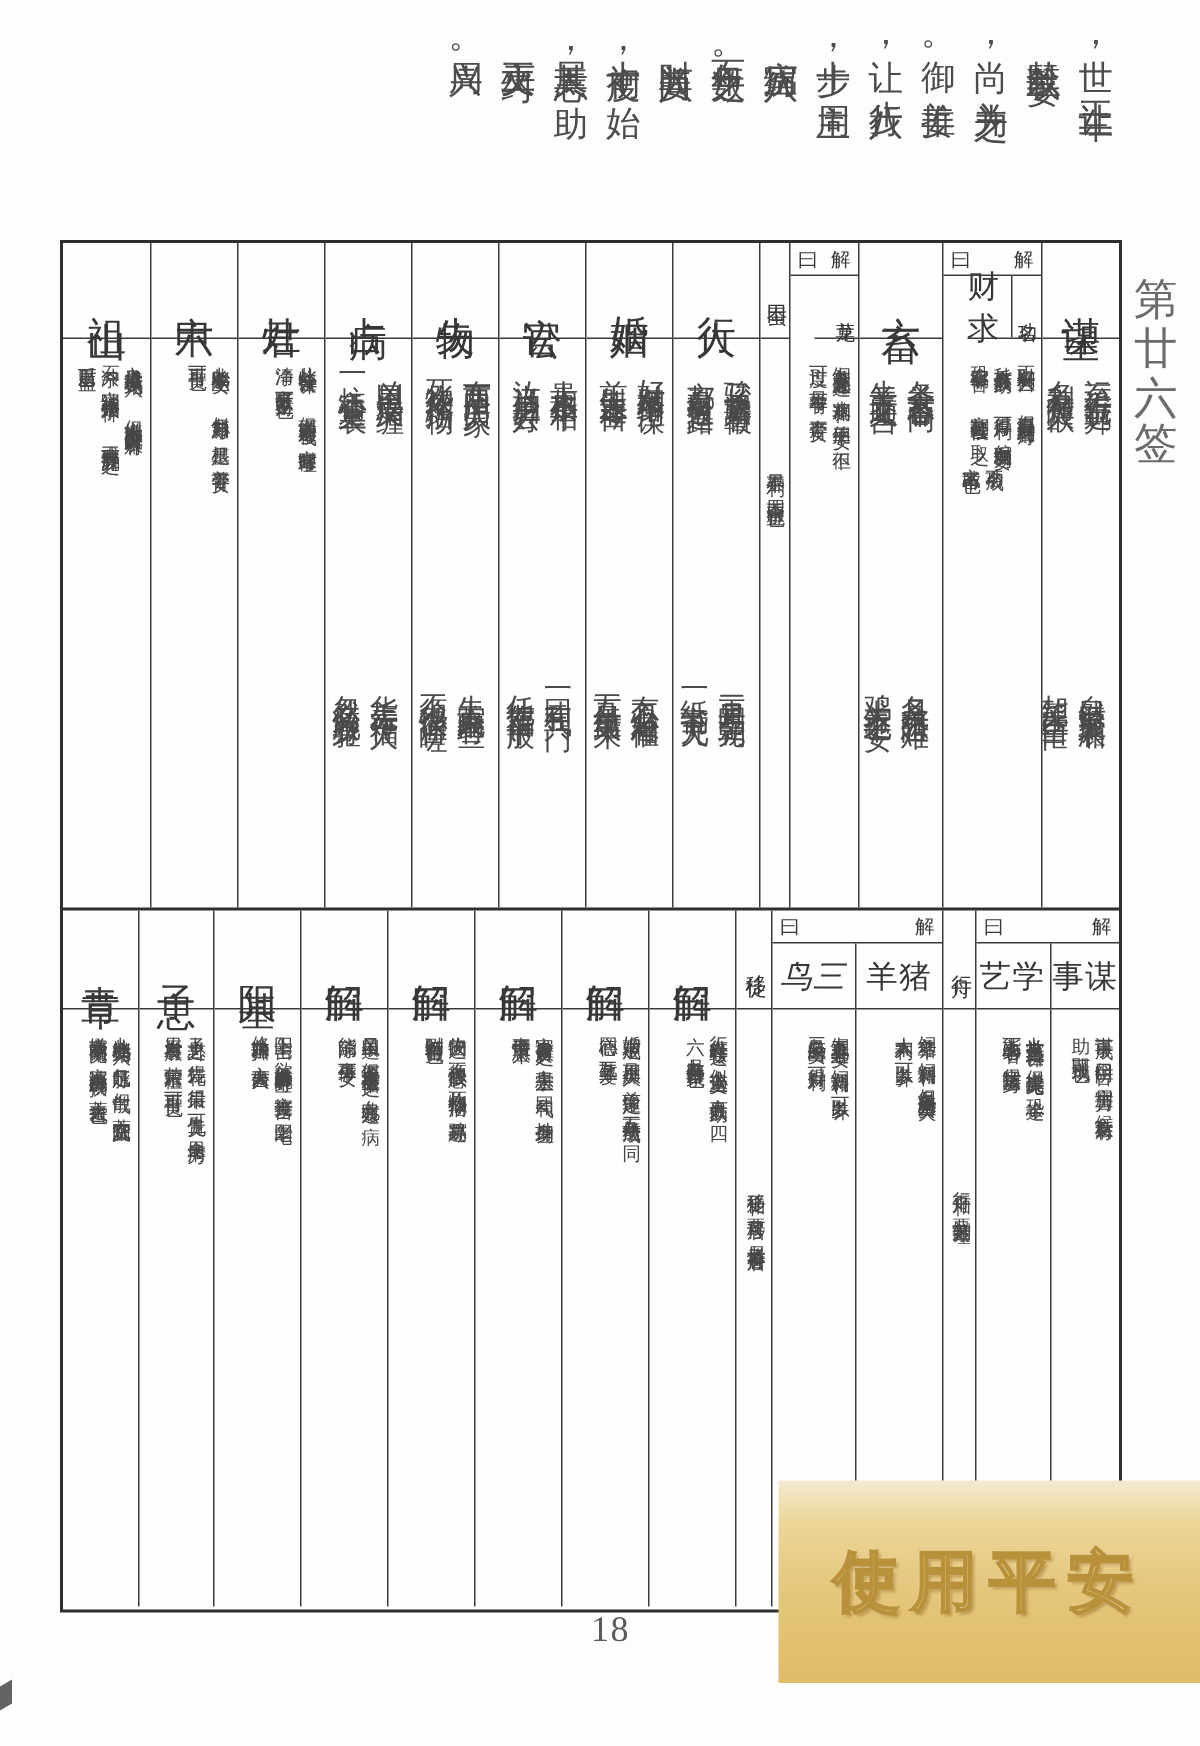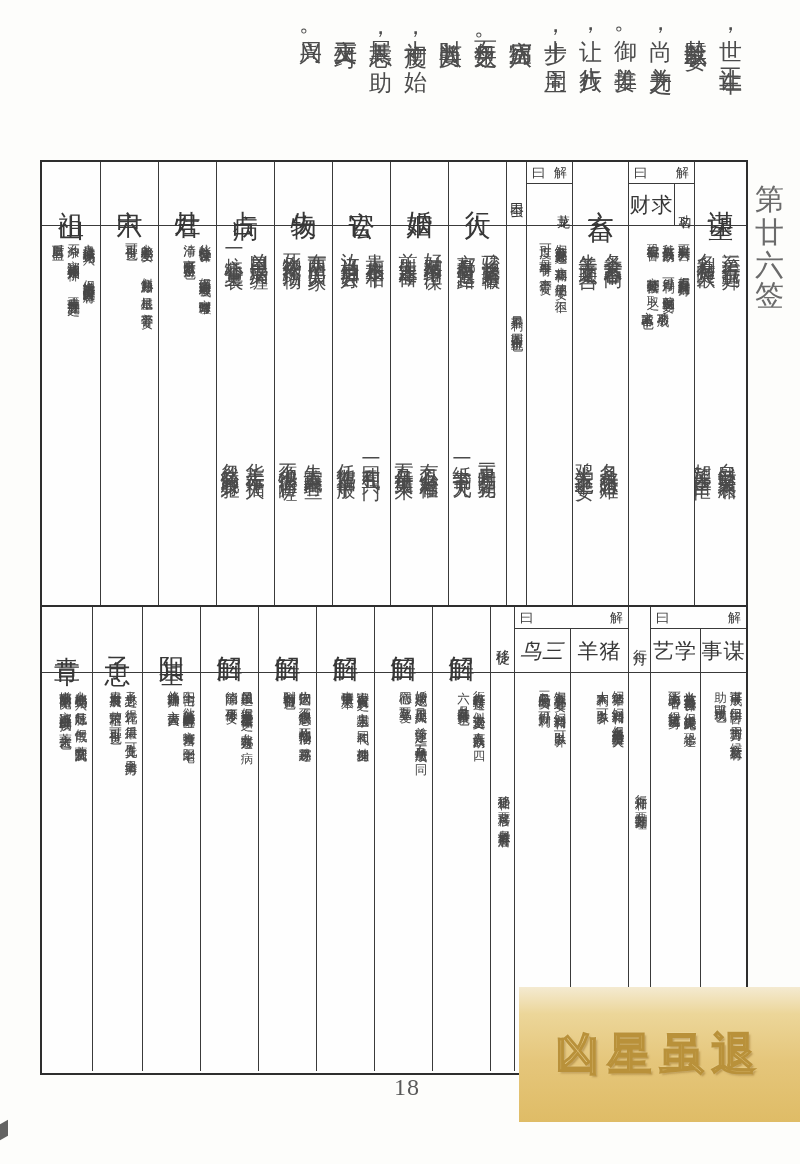--- a/index.html
+++ b/index.html
@@ -47,21 +47,21 @@
   .hdr.narrow-hdr{font-size:14px;letter-spacing:2px;}
   .band{
     box-sizing:border-box;height:22px;border-bottom:1px solid #3a3a3a;
     display:flex;justify-content:space-between;align-items:center;
     padding:0 5px;font-size:13px;color:#373737;
   }
   .subhdr-row{
     display:flex;flex-direction:row-reverse;
     box-sizing:border-box;border-bottom:1px solid #3a3a3a;
   }
-  .trow-1 .subhdr-row{height:42px;}
+  .trow-1 .subhdr-row{height:42px;margin-left:16px;}
   .trow-2 .subhdr-row{height:44px;}
   .subhdr{
     box-sizing:border-box;border-left:1px solid #3a3a3a;flex:1;
     display:flex;align-items:center;justify-content:center;
     font-size:21px;letter-spacing:1px;color:#373737;
   }
   .subhdr-row .subhdr:last-child{border-left:none;}
   .subhdr.stack{writing-mode:vertical-rl;font-size:13px;flex:none;letter-spacing:1px;}
   .subcontent-row{display:flex;flex-direction:row-reverse;flex:1;}
   .subcontent-row .content{box-sizing:border-box;border-left:1px solid #3a3a3a;flex:none;}
@@ -410,17 +410,17 @@
           <div class="content small">
             <div class="grp" style="top: 8px; right: 4px;">
               <div class="vline">卜此地横龙结穴　气脉足旺　但气散　葬穴宜沉阳又</div>
               <div class="vline">嫌水散面前宽阳　宜填浮白虎畔朝拱　葬之大吉也</div>
             </div>
           </div>
         </div>
       </div>
     </div>
   <div class="watermark">
-    <span>凶星虽退</span>
+    <span>使用平安</span>
   </div>
   <div class="page-number">18</div>
   <div class="scan-artifact"></div>
 </div>
 
 </body></html>

